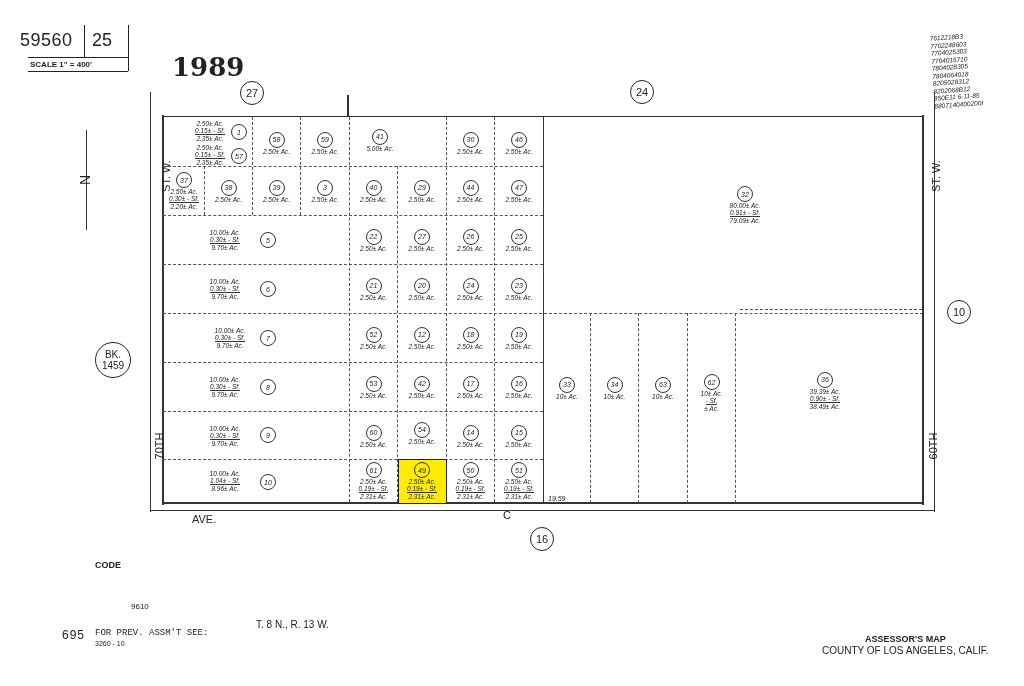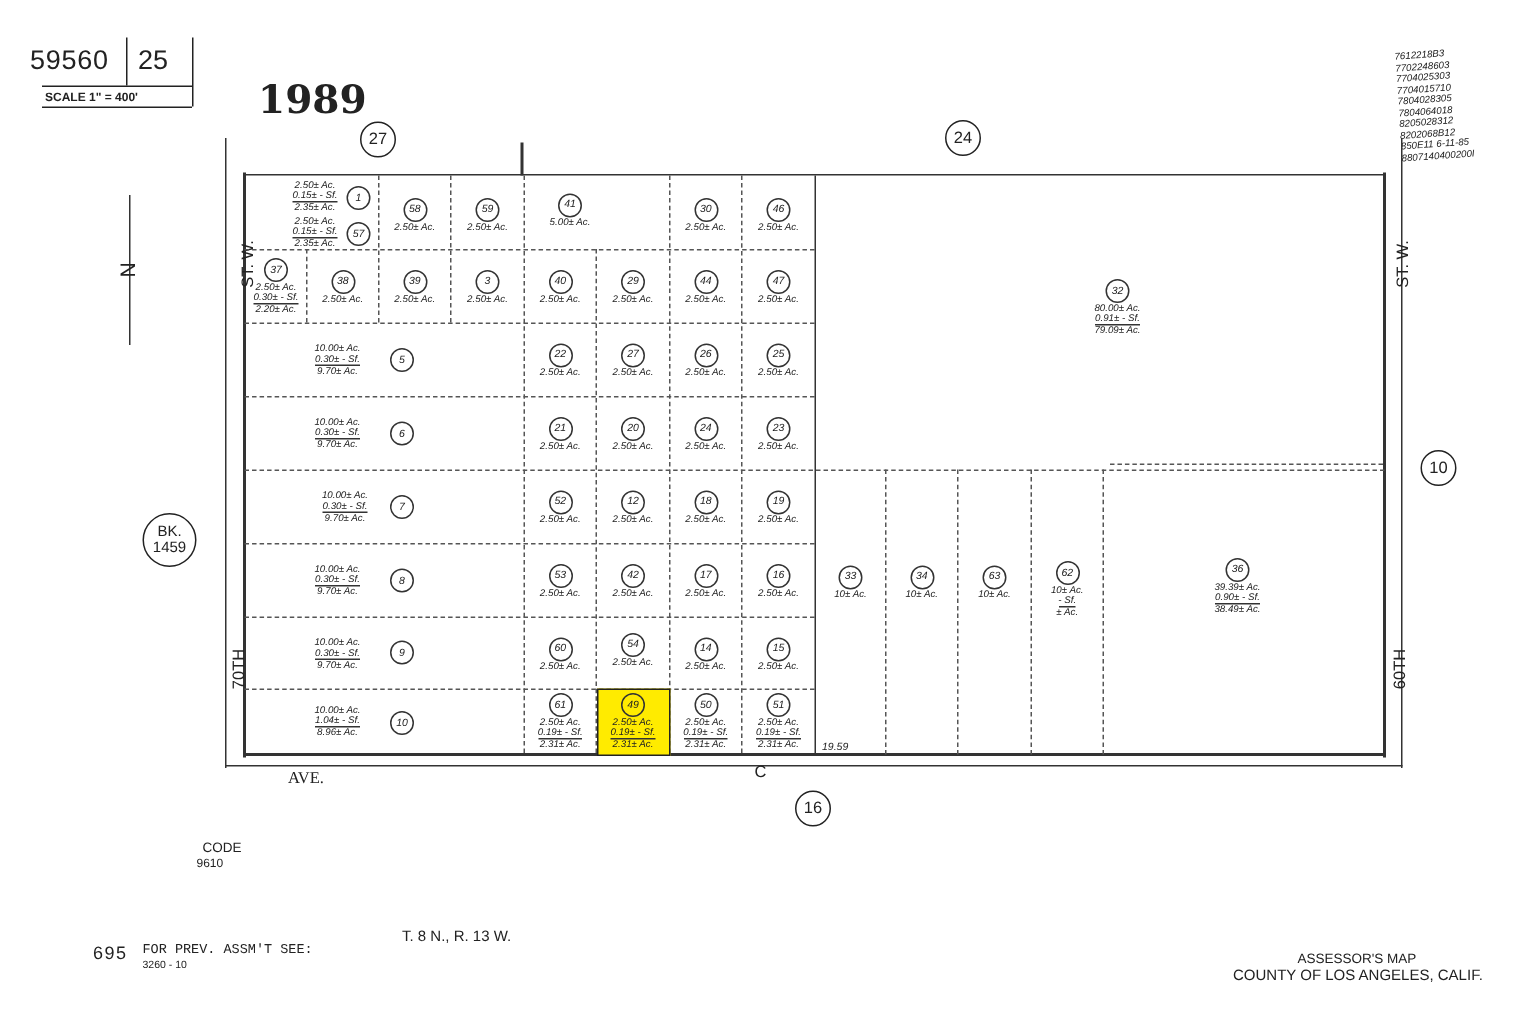--- a/index.html
+++ b/index.html
@@ -66,21 +66,21 @@
 <div class="abs line" style="left:934px;top:92px;width:1px;height:420px;"></div>
 <div class="abs line" style="left:162px;top:116px;width:762px;height:1px;"></div>
 <div class="abs line" style="left:162px;top:502px;width:762px;height:2px;"></div>
 <div class="abs line" style="left:150px;top:510px;width:785px;height:1px;"></div>
 <div class="abs line" style="left:347px;top:95px;width:2px;height:22px;"></div>
 
 <div class="abs" style="left:150px;top:170px;font-size:11px;transform:rotate(-90deg);white-space:nowrap;">ST. W.</div>
 <div class="abs" style="left:146px;top:440px;font-size:11px;transform:rotate(-90deg);white-space:nowrap;">70TH</div>
 <div class="abs" style="left:920px;top:170px;font-size:11px;transform:rotate(-90deg);white-space:nowrap;">ST. W.</div>
 <div class="abs" style="left:920px;top:440px;font-size:11px;transform:rotate(-90deg);white-space:nowrap;">60TH</div>
-<div class="abs" style="left:192px;top:513px;font-size:11px;font-family:Liberation Serif, serif;">AVE.</div>
+<div class="abs" style="left:192px;top:513px;font-size:11px;">AVE.</div>
 <div class="abs" style="left:503px;top:509px;font-size:11px;">C</div>
 <div class="abs" style="left:548px;top:495px;font-size:7px;font-style:italic;">19.59</div>
 
 <div class="abs dash-h" style="left:163px;top:166px;width:380px;"></div>
 <div class="abs dash-h" style="left:163px;top:215px;width:380px;"></div>
 <div class="abs dash-h" style="left:163px;top:264px;width:380px;"></div>
 <div class="abs dash-h" style="left:163px;top:313px;width:760px;"></div>
 <div class="abs dash-h" style="left:163px;top:362px;width:380px;"></div>
 <div class="abs dash-h" style="left:163px;top:411px;width:380px;"></div>
 <div class="abs dash-h" style="left:163px;top:459px;width:380px;"></div>
@@ -372,20 +372,20 @@
   </div>
 <div class="cell" style="left:780px;top:368px;width:90px;height:45px;">
     <div class="pcirc">36</div>
     <div class="frac">
       <span>39.39± Ac.</span>
       <span class="u">0.90± - Sf.</span>
       <span>38.49± Ac.</span>
     </div>
   </div>
 
-<div class="abs foot" style="left:95px;top:560px;font-weight:normal;margin-left:40px;">CODE</div>
-<div class="abs foot" style="left:95px;top:571px;font-size:8px;padding-left:36px;">9610</div>
+<div class="abs foot" style="left:95px;top:560px;font-weight:bold;">CODE</div>
+<div class="abs foot" style="left:95px;top:602px;font-size:8px;padding-left:36px;">9610</div>
 <div class="abs" style="left:62px;top:628px;font-size:12px;letter-spacing:1px;">695</div>
 <div class="abs foot" style="left:95px;top:628px;font-family:Liberation Mono, monospace;">FOR PREV. ASSM'T SEE:</div>
 <div class="abs" style="left:95px;top:640px;font-size:7px;">3260 - 10</div>
-<div class="abs" style="left:268px;top:619px;font-size:10px;">T. 8 N., R. 13 W.</div>
-<div class="abs" style="left:865px;top:634px;font-size:9px;font-weight:normal;">ASSESSOR'S MAP</div>
+<div class="abs" style="left:256px;top:619px;font-size:10px;">T. 8 N., R. 13 W.</div>
+<div class="abs" style="left:865px;top:634px;font-size:9px;font-weight:bold;">ASSESSOR'S MAP</div>
 <div class="abs" style="left:822px;top:645px;font-size:10px;">COUNTY OF LOS ANGELES, CALIF.</div>
 
 </body></html>

